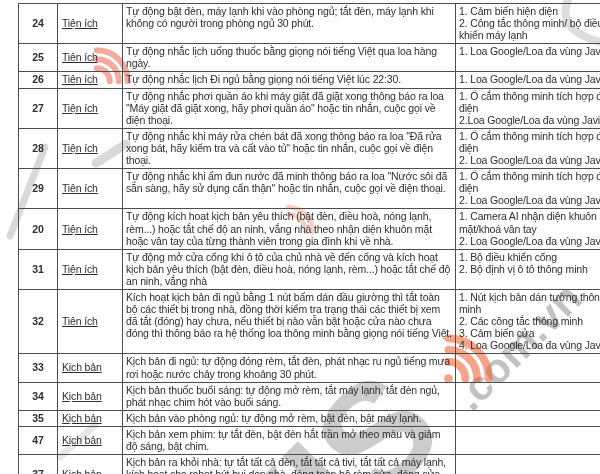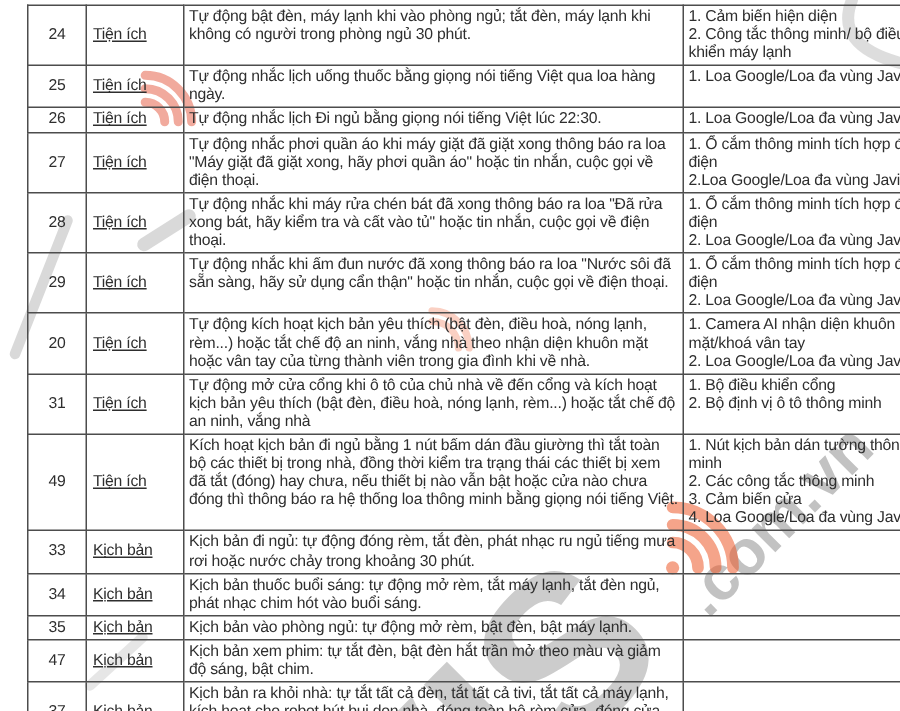--- a/index.html
+++ b/index.html
@@ -14,21 +14,21 @@
     border-collapse:collapse;table-layout:fixed;background:transparent;
   }
   td{
     border:1px solid #4d4d4d;
     font-size:10.5px;line-height:12.1px;color:#2e2e2e;
     letter-spacing:-0.15px;
     padding:1px 3px 2px 3px;
     overflow:hidden;word-wrap:break-word;
   }
   tr:last-child td{border-bottom:2px solid #333;}
-  td.c-num{width:32px;text-align:center;vertical-align:middle;}
+  td.c-num{width:32px;text-align:center;vertical-align:middle;font-weight:bold;}
   td.c-cat{width:57px;vertical-align:middle;padding-left:4px;text-decoration:underline;}
   td.c-desc{width:326px;vertical-align:top;margin-top:14px;}
   td.c-dev{width:159px;vertical-align:top;}
   .device-line{margin:0;}
   .wm-big{font-family:"Liberation Sans",sans-serif;font-weight:bold;}
 </style>
 </head>
 <body>
 
 <svg class="wm-layer" viewBox="0 0 600 474" width="600" height="474">
@@ -109,21 +109,21 @@
     <td class="c-desc"><span>Tự động nhắc khi máy rửa chén bát đã xong thông báo ra loa "Đã rửa xong bát, hãy kiểm tra và cất vào tủ" hoặc tin nhắn, cuộc gọi về điện thoại.</span></td>
     <td class="c-dev">
           <div class="device-line">1. Ổ cắm thông minh tích hợp đo điện</div>
           <div class="device-line">2. Loa Google/Loa đa vùng Javis</div>
         </td>
   </tr>
 
   <tr>
     <td class="c-num"><span>29</span></td>
     <td class="c-cat"><span>Tiện ích</span></td>
-    <td class="c-desc"><span>Tự động nhắc khi ấm đun nước đã xong thông báo ra loa "Nước sôi đã sẵn sàng, hãy sử dụng cẩn thận" hoặc tin nhắn, cuộc gọi về điện thoại.</span></td>
+    <td class="c-desc"><span>Tự động nhắc khi ấm đun nước đã minh thông báo ra loa "Nước sôi đã sẵn sàng, hãy sử dụng cẩn thận" hoặc tin nhắn, cuộc gọi về điện thoại.</span></td>
     <td class="c-dev">
           <div class="device-line">1. Ổ cắm thông minh tích hợp đo điện</div>
           <div class="device-line">2. Loa Google/Loa đa vùng Javis</div>
         </td>
   </tr>
 
   <tr>
     <td class="c-num"><span>20</span></td>
     <td class="c-cat"><span>Tiện ích</span></td>
     <td class="c-desc"><span>Tự động kích hoạt kịch bản yêu thích (bật đèn, điều hoà, nóng lạnh, rèm...) hoặc tắt chế độ an ninh, vắng nhà theo nhận diện khuôn mặt hoặc vân tay của từng thành viên trong gia đình khi về nhà.</span></td>
@@ -137,21 +137,21 @@
     <td class="c-num"><span>31</span></td>
     <td class="c-cat"><span>Tiện ích</span></td>
     <td class="c-desc"><span>Tự động mở cửa cổng khi ô tô của chủ nhà về đến cổng và kích hoạt kịch bản yêu thích (bật đèn, điều hoà, nóng lạnh, rèm...) hoặc tắt chế độ an ninh, vắng nhà</span></td>
     <td class="c-dev">
           <div class="device-line">1. Bộ điều khiển cổng</div>
           <div class="device-line">2. Bộ định vị ô tô thông minh</div>
         </td>
   </tr>
 
   <tr>
-    <td class="c-num"><span>49</span></td>
+    <td class="c-num"><span>32</span></td>
     <td class="c-cat"><span>Tiện ích</span></td>
     <td class="c-desc"><span>Kích hoạt kịch bản đi ngủ bằng 1 nút bấm dán đầu giường thì tắt toàn bộ các thiết bị trong nhà, đồng thời kiểm tra trạng thái các thiết bị xem đã tắt (đóng) hay chưa, nếu thiết bị nào vẫn bật hoặc cửa nào chưa đóng thì thông báo ra hệ thống loa thông minh bằng giọng nói tiếng Việt.</span></td>
     <td class="c-dev">
           <div class="device-line">1. Nút kịch bản dán tường thông minh</div>
           <div class="device-line">2. Các công tắc thông minh</div>
           <div class="device-line">3. Cảm biến cửa</div>
           <div class="device-line">4. Loa Google/Loa đa vùng Javis</div>
         </td>
   </tr>
 

